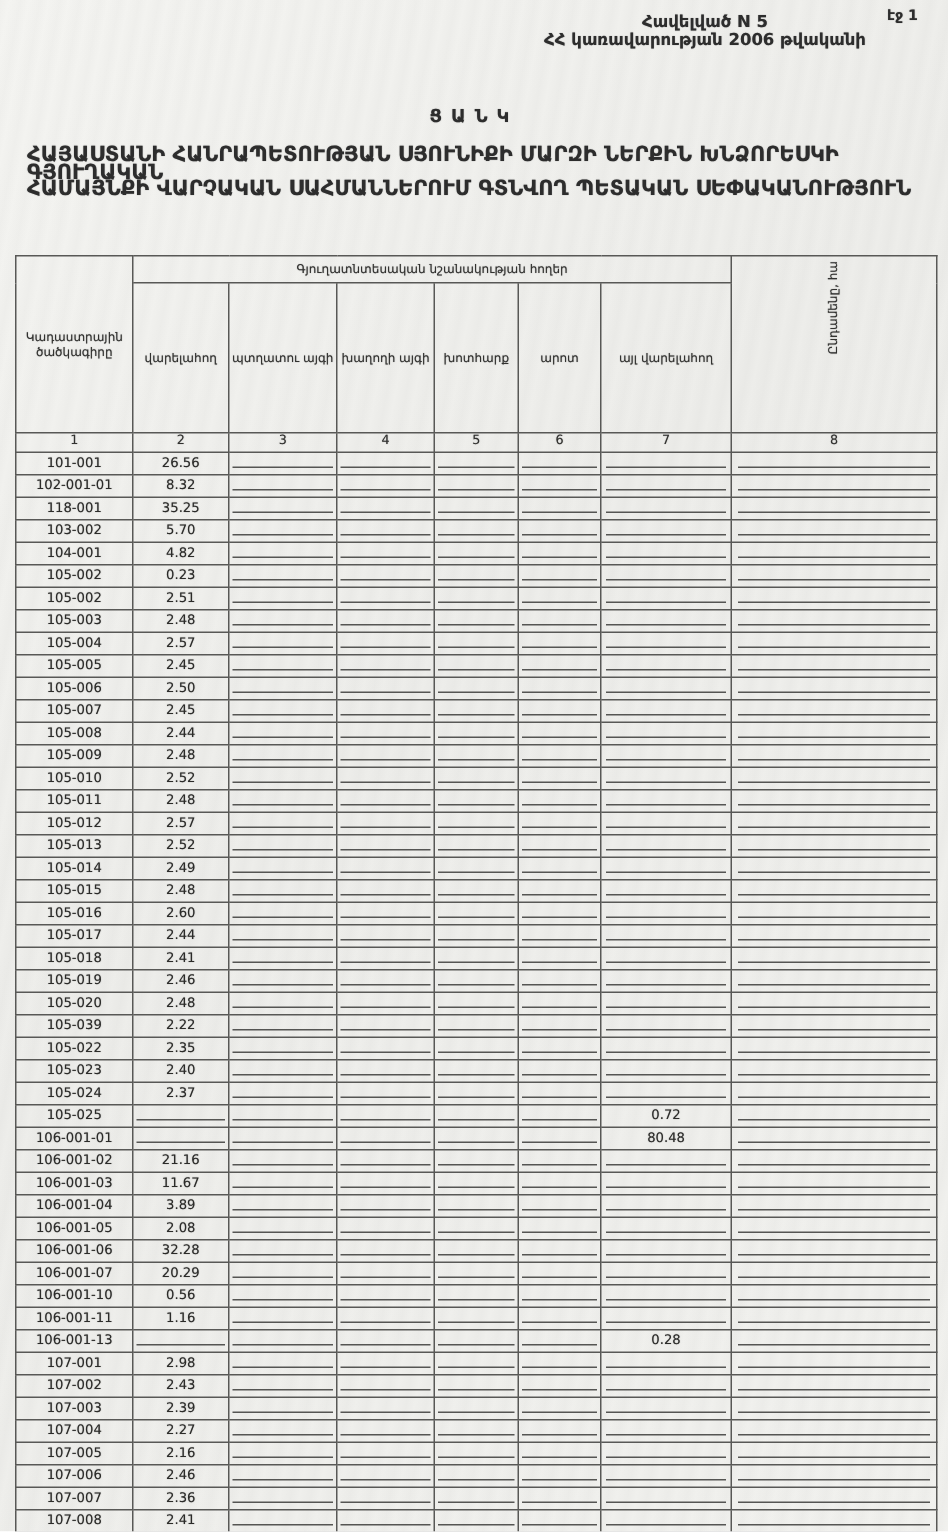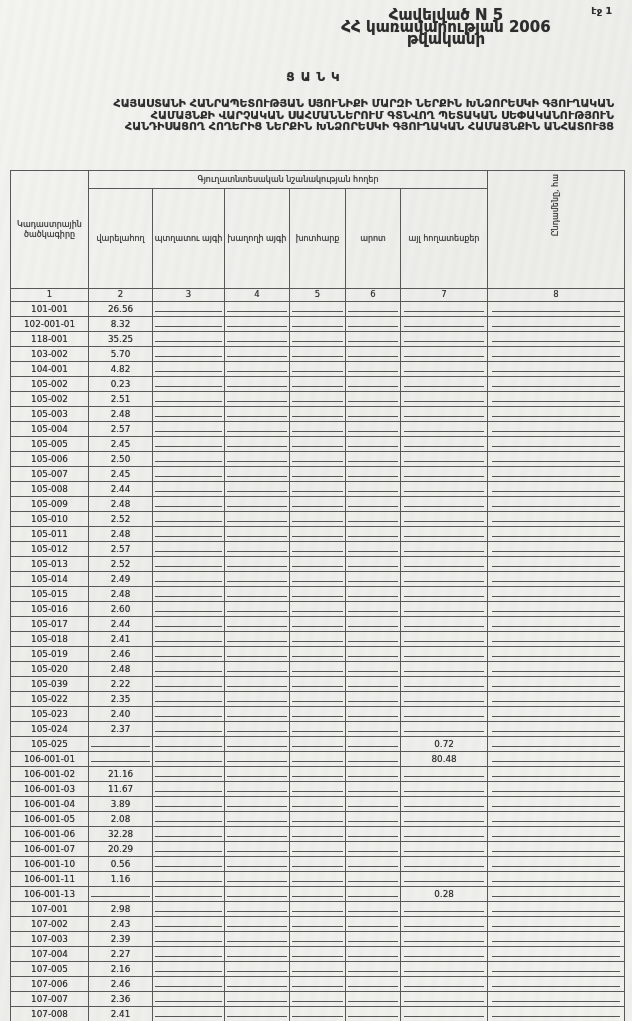--- a/index.html
+++ b/index.html
@@ -33,44 +33,44 @@
     position: absolute;
     top: 5px;
     right: 20px;
     font-size: 9.5px;
     font-weight: bold;
     text-align: right;
   }
   .appendix {
     position: absolute;
     top: 9px;
-    right: 66px;
+    right: 42px;
     width: 240px;
     text-align: center;
-    font-size: 15px;
+    font-size: 11px;
     font-weight: bold;
     line-height: 12px;
   }
   .doc-title {
     position: absolute;
     top: 70px;
     left: 0;
     right: 0;
     text-align: center;
     font-size: 12px;
     font-weight: bold;
     letter-spacing: 6px;
   }
   .doc-subtitle {
     position: absolute;
     top: 98px;
     left: 18px;
     right: 18px;
-    text-align: right;
-    font-size: 11px;
+    text-align: left;
+    font-size: 14px;
     font-weight: bold;
     line-height: 11.5px;
   }
   table.land-table {
     position: absolute;
     top: 170px;
     left: 10px;
     width: 614px;
     border-collapse: collapse;
     table-layout: fixed;
@@ -132,21 +132,20 @@
   <div class="appendix">
     <div>Հավելված N 5</div>
     <div>ՀՀ կառավարության 2006 թվականի</div>
   </div>
 
   <div class="doc-title">ՑԱՆԿ</div>
 
   <div class="doc-subtitle">
     <div>ՀԱՅԱՍՏԱՆԻ ՀԱՆՐԱՊԵՏՈՒԹՅԱՆ ՍՅՈՒՆԻՔԻ ՄԱՐԶԻ ՆԵՐՔԻՆ ԽՆՁՈՐԵՍԿԻ ԳՅՈՒՂԱԿԱՆ</div>
     <div>ՀԱՄԱՅՆՔԻ ՎԱՐՉԱԿԱՆ ՍԱՀՄԱՆՆԵՐՈՒՄ ԳՏՆՎՈՂ ՊԵՏԱԿԱՆ ՍԵՓԱԿԱՆՈՒԹՅՈՒՆ</div>
-    <div>ՀԱՆԴԻՍԱՑՈՂ ՀՈՂԵՐԻՑ ՆԵՐՔԻՆ ԽՆՁՈՐԵՍԿԻ ԳՅՈՒՂԱԿԱՆ ՀԱՄԱՅՆՔԻՆ ԱՆՀԱՏՈՒՅՑ</div>
   </div>
 
   <table class="land-table">
     <colgroup>
       <col style="width:78px">
       <col style="width:64px">
       <col style="width:72px">
       <col style="width:65px">
       <col style="width:56px">
       <col style="width:55px">
@@ -160,21 +159,21 @@
         <th rowspan="2" class="total-head">
           <span class="vert-label">Ընդամենը, հա</span>
         </th>
       </tr>
       <tr class="cols-row">
         <th>վարելահող</th>
         <th>պտղատու այգի</th>
         <th>խաղողի այգի</th>
         <th>խոտհարք</th>
         <th>արոտ</th>
-        <th>այլ հողատեսքեր</th>
+        <th>այլ վարելահող</th>
       </tr>
       <tr class="nums-row">
         <th>1</th>
         <th>2</th>
         <th>3</th>
         <th>4</th>
         <th>5</th>
         <th>6</th>
         <th>7</th>
         <th>8</th>

